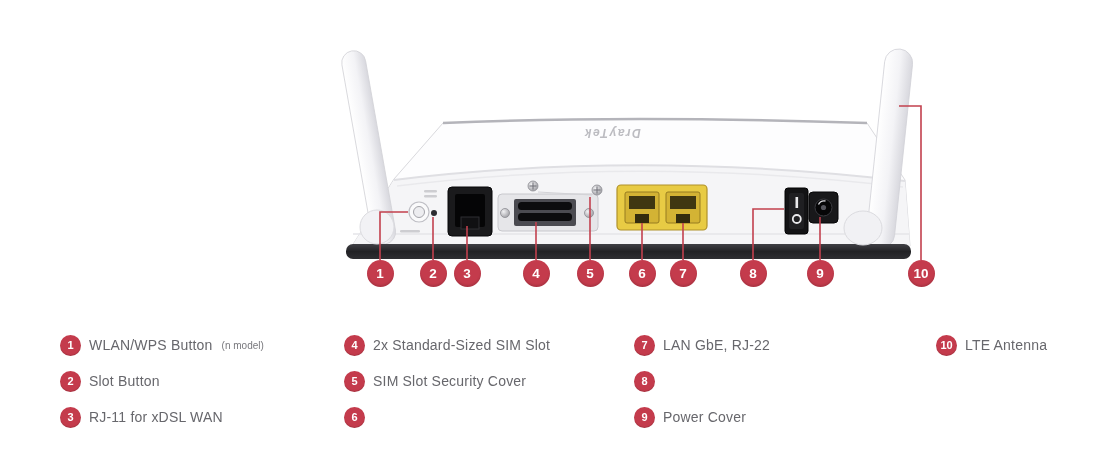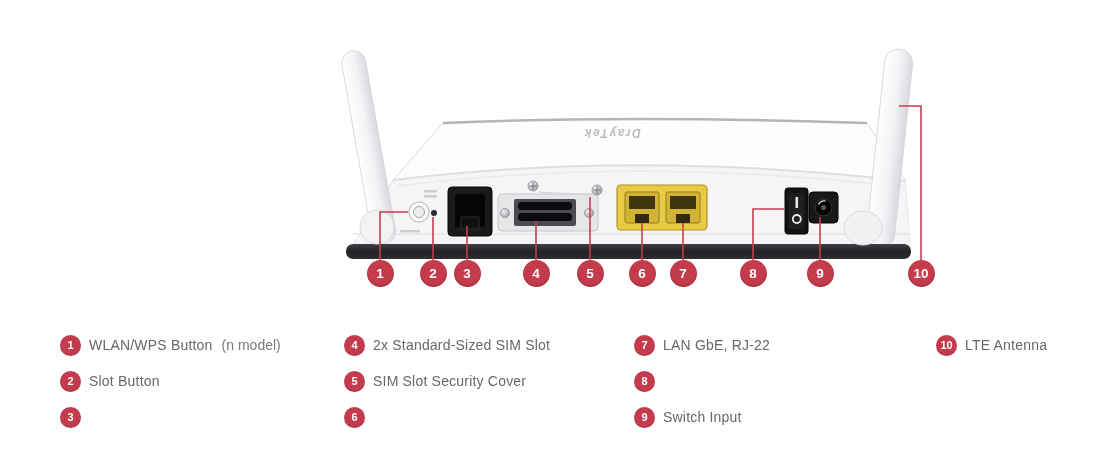--- a/index.html
+++ b/index.html
@@ -23,21 +23,21 @@
   .legend-col { position:absolute; top:334px; display:flex; flex-direction:column; gap:14px; }
   .col-1 { left:60px; } .col-2 { left:344px; } .col-3 { left:634px; } .col-4 { left:936px; }
   .legend-item { display:flex; align-items:center; gap:8px; height:22px; }
   .badge {
     flex:0 0 21px; width:21px; height:21px; border-radius:50%;
     background:#c43b4c; box-shadow:inset 0 -1px 1px rgba(0,0,0,.15);
     color:#fff; font-size:11px; font-weight:bold;
     display:flex; align-items:center; justify-content:center;
   }
   .lbl { font-size:14px; color:#67676c; letter-spacing:.2px; white-space:nowrap;text-align:right; }
-  .sfx { font-size:14px; color:#78787d; white-space:nowrap; margin-left:1px; }
+  .sfx { font-size:10px; color:#78787d; white-space:nowrap; margin-left:1px; }
 </style>
 </head>
 <body>
 
 <div class="stage">
 
   <svg class="art" width="1106" height="470" viewBox="0 0 1106 470">
     <defs>
       <linearGradient id="antG" x1="0" y1="0" x2="1" y2="0">
         <stop offset="0" stop-color="#ffffff"></stop>
@@ -172,20 +172,21 @@
       <span class="badge">1</span>
       <span class="lbl">WLAN/WPS Button</span>
       <span class="sfx">(n model)</span>
     </div>
     <div class="legend-item">
       <span class="badge">2</span>
       <span class="lbl">Slot Button</span>
     </div>
     <div class="legend-item">
       <span class="badge">3</span>
+      <span class="lbl">RJ-11 for xDSL WAN</span>
     </div>
   </div>
 
   <div class="legend-col col-2">
     <div class="legend-item">
       <span class="badge">4</span>
       <span class="lbl">2x Standard-Sized SIM Slot</span>
     </div>
     <div class="legend-item">
       <span class="badge">5</span>
@@ -199,21 +200,21 @@
   <div class="legend-col col-3">
     <div class="legend-item">
       <span class="badge">7</span>
       <span class="lbl">LAN GbE, RJ-22</span>
     </div>
     <div class="legend-item">
       <span class="badge">8</span>
     </div>
     <div class="legend-item">
       <span class="badge">9</span>
-      <span class="lbl">Switch Input</span>
+      <span class="lbl">Power Cover</span>
     </div>
   </div>
 
   <div class="legend-col col-4">
     <div class="legend-item">
       <span class="badge">10</span>
       <span class="lbl">LTE Antenna</span>
     </div>
   </div>
 

